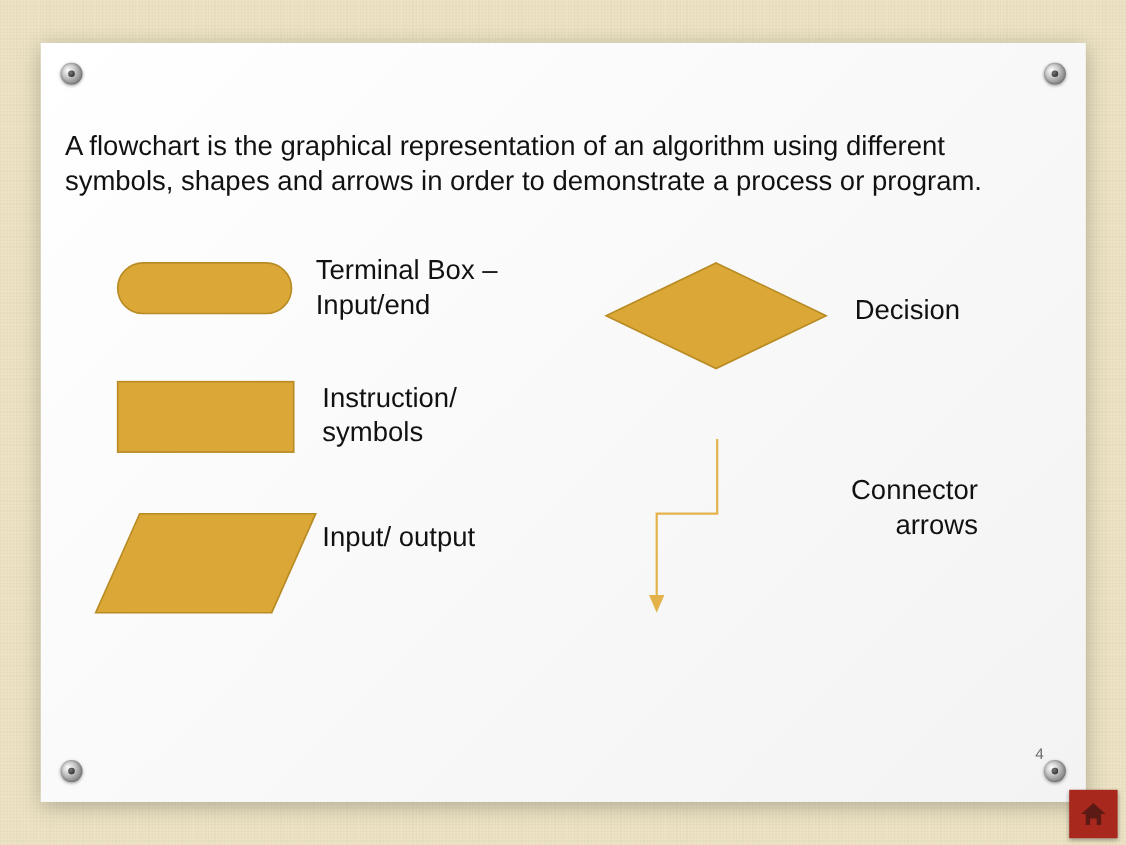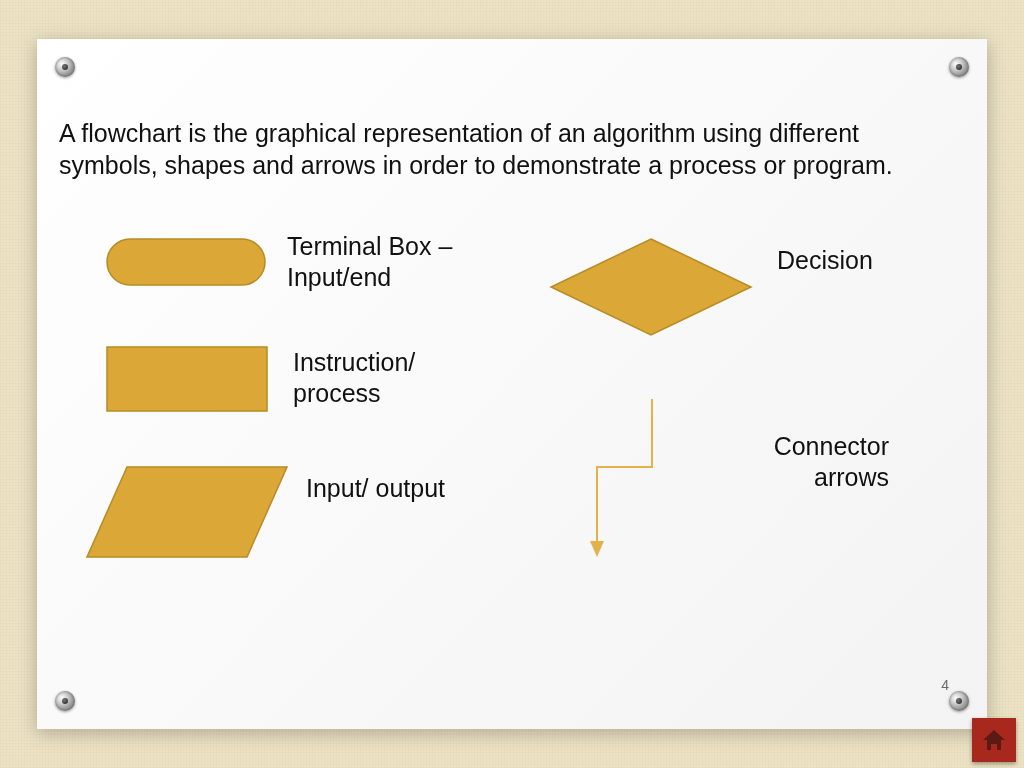--- a/index.html
+++ b/index.html
@@ -122,25 +122,25 @@
       <polygon points="614,0 714,48 614,96 514,48" fill="#dba837" stroke="#b88b24" stroke-width="1.5"></polygon>
 
       <g>
         <polyline points="615,160 615,228 560,228 560,306" fill="none" stroke="#e3b24a" stroke-width="2"></polyline>
         <polygon points="560,318 553,302 567,302" fill="#e3b24a"></polygon>
       </g>
     </svg>
 
     <div class="label" style="top:-8px; left:250px; width:220px;">Terminal Box – Input/end</div>
 
-    <div class="label" style="top:108px; left:256px; width:200px;">Instruction/ process</div>
+    <div class="label" style="top:108px; left:256px; width:200px;">Instruction/ symbols</div>
 
-    <div class="label" style="top:234px; left:256px; width:220px;margin-left:13px;">Input/ output</div>
+    <div class="label" style="top:234px; left:256px; width:220px;">Input/ output</div>
 
-    <div class="label" style="top:6px; left:740px;">Decision</div>
+    <div class="label" style="top:28px; left:740px;">Decision</div>
 
     <div class="label" style="top:192px; left:692px; width:160px;text-align:right;">Connector arrows</div>
   </div>
 
   <div class="page-num">4</div>
 </div>
 
 <div class="home-btn">
   <svg width="28" height="28" viewBox="0 0 28 28">
     <polygon points="14,4 25,14 21,14 21,24 17,24 17,18 11,18 11,24 7,24 7,14 3,14" fill="#5c1a14"></polygon>

